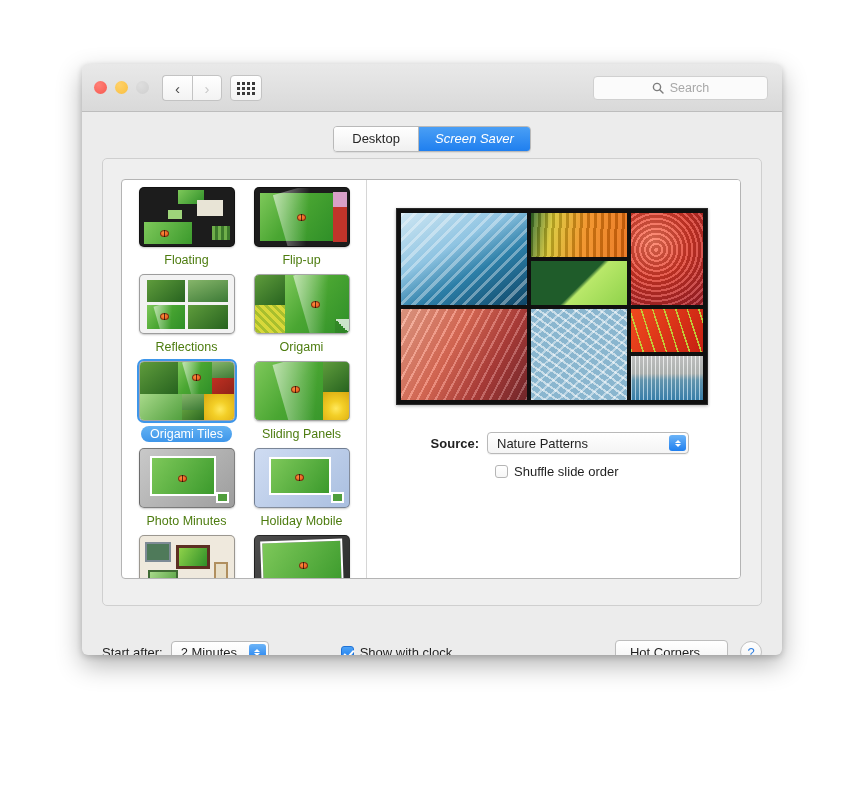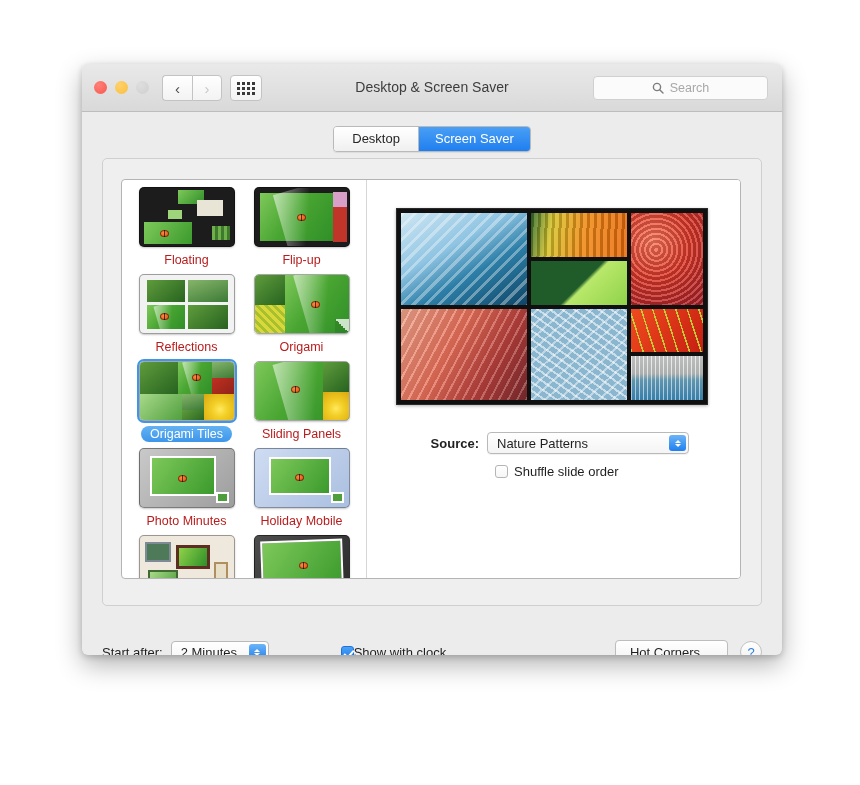--- a/index.html
+++ b/index.html
@@ -92,21 +92,21 @@
     box-shadow: 0 1px 1px rgba(0,0,0,0.07);
   }
   .tab {
     padding: 4px 16px 5px;
     font-size: 13px;
     background: linear-gradient(to bottom, #ffffff, #f0f0f0);
     color: #262626;
     min-width: 84px;
     text-align: center;
   }
-  .tab + .tab { border-left: 1px solid #b9b9b9; }
+  .tab + .tab { border-left: 1px solid #b9b9b9; font-style: italic; }
   .tab.active {
     background: linear-gradient(to bottom, #4a9ff5, #1f7fef);
     color: #ffffff;
   }
 
   .panel {
     position: absolute;
     left: 20px; top: 46px;
     width: 660px; height: 448px;
     background: #efefef;
@@ -142,21 +142,21 @@
   .saveritem { display: flex; flex-direction: column; align-items: center; }
   .thumb {
     width: 96px; height: 60px;
     border-radius: 5px;
     position: relative;
     overflow: hidden;
     border: 1px solid rgba(0,0,0,0.35);
     box-shadow: 0 1px 2px rgba(0,0,0,0.22);
   }
   .saverlabel {
-    font-size: 12.5px; color: #b91c1c;
+    font-size: 12.5px; color: #4d7c0f;
     margin-top: 5px; padding: 1px 9px;
     border-radius: 9px; white-space: nowrap;
   }
   .saveritem.selected .saverlabel {
     background: linear-gradient(to bottom, #63b2f3, #3e96ea);
     color: #ffffff;
   }
   .saveritem.selected .thumb {
     box-shadow: 0 0 0 2px #3e96ea, 0 1px 2px rgba(0,0,0,0.22);
   }
@@ -289,21 +289,21 @@
   .cblabel { font-size: 13px; color: #1f1f1f; }
 
   
   .bottombar {
     position: absolute; left: 20px; right: 20px; top: 524px;
     height: 32px;
     display: flex; align-items: center;
   }
   .startlabel { font-size: 13px; color: #1f1f1f; margin-right: 8px; }
   .popup.small { width: 98px; }
-  .clockgroup { display: flex; align-items: center; margin-left: 72px; }
+  .clockgroup { display: flex; align-items: center; gap: 6px; margin-left: 72px; }
   .spacer { flex: 1; }
   .pushbtn {
     height: 24px; padding: 0 14px;
     background: linear-gradient(to bottom, #ffffff, #f2f2f2);
     border: 1px solid #bdbdbd; border-radius: 4px;
     font-size: 13px; color: #1f1f1f;
     display: flex; align-items: center;
     box-shadow: 0 1px 1px rgba(0,0,0,0.06);
   }
   .helpbtn {
@@ -343,21 +343,20 @@
           <i></i>
         <i></i>
           <i></i>
           <i></i>
           <i></i>
           <i></i>
           <i></i>
       </span>
     </div>
 
-    <div class="wintitle">Desktop &amp; Screen Saver</div>
 
     <div class="searchbox">
       <svg width="12" height="12" viewBox="0 0 12 12">
         <circle cx="5" cy="5" r="3.6" fill="none" stroke="#7d7d7d" stroke-width="1.4"></circle>
         <line x1="7.7" y1="7.7" x2="11" y2="11" stroke="#7d7d7d" stroke-width="1.4" stroke-linecap="round"></line>
       </svg>
       <span class="searchph">Search</span>
     </div>
   </div>
 

